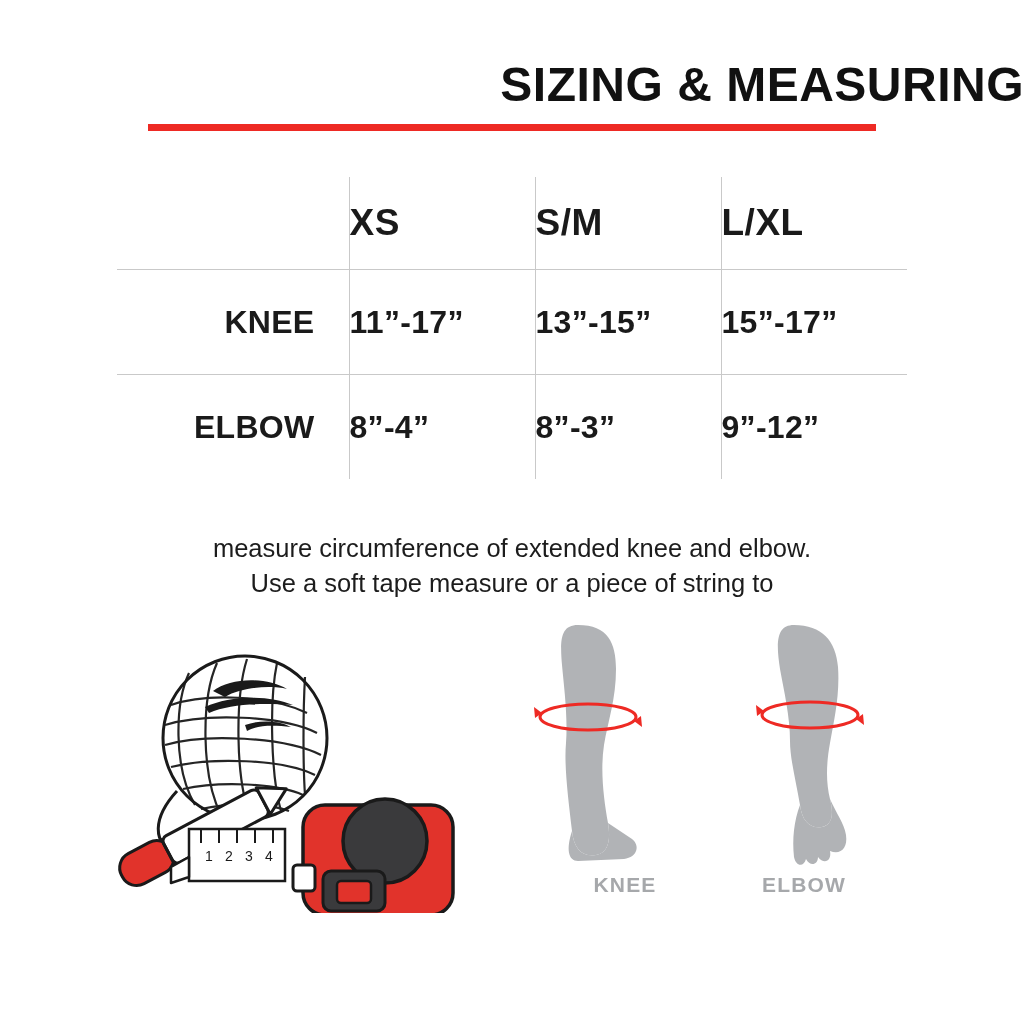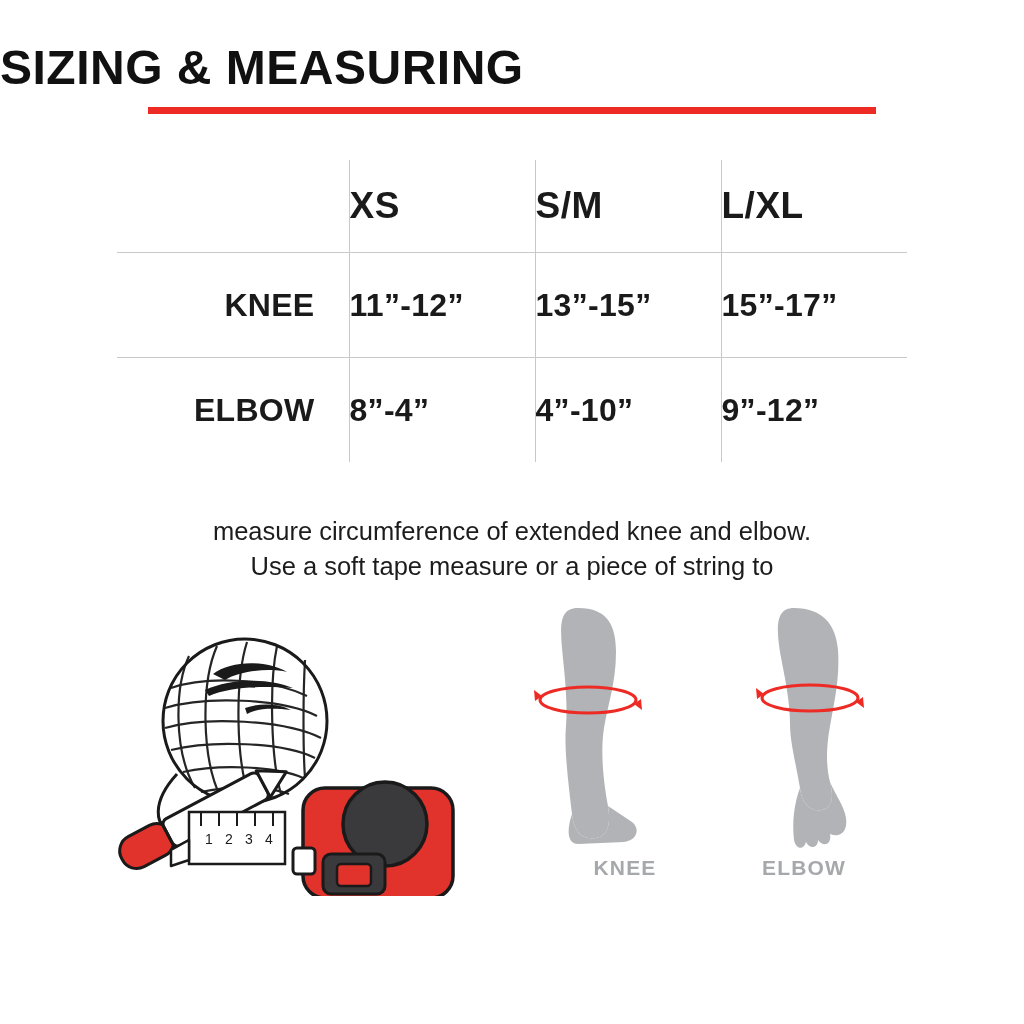--- a/index.html
+++ b/index.html
@@ -19,22 +19,22 @@
     width: 1024px;
     height: 1024px;
     position: relative;
     display: flex;
     flex-direction: column;
     align-items: center;
   }
 
   
   .title-block {
-    margin-top: 43px;
-    text-align: left;
+    margin-top: 60px;
+    text-align: right;
     width: 100%;
   }
   .title {
     font-size: 48px;
     font-weight: 900;
     letter-spacing: 0.5px;
     line-height: 1.05;
     color: #111111;
   }
   .title-rule {
@@ -150,28 +150,28 @@
       </colgroup>
       <tbody>
         <tr class="hdr-row">
           <td></td>
           <td class="vline-left">XS</td>
           <td class="vline-left">S/M</td>
           <td class="vline-left">L/XL</td>
         </tr>
         <tr class="body-row sep-top">
           <td class="row-label">KNEE</td>
-          <td class="vline-left">11”-12”</td>
+          <td class="vline-left">11”-17”</td>
           <td class="vline-left">13”-15”</td>
           <td class="vline-left">15”-17”</td>
         </tr>
         <tr class="body-row sep-mid">
           <td class="row-label">ELBOW</td>
           <td class="vline-left">8”-4”</td>
-          <td class="vline-left">4”-10”</td>
+          <td class="vline-left">8”-3”</td>
           <td class="vline-left">9”-12”</td>
         </tr>
       </tbody>
     </table>
   </div>
 
   <div class="instructions">
     <div>measure circumference of extended knee and elbow.</div>
     <div>Use a soft tape measure or a piece of string to</div>
   </div>

